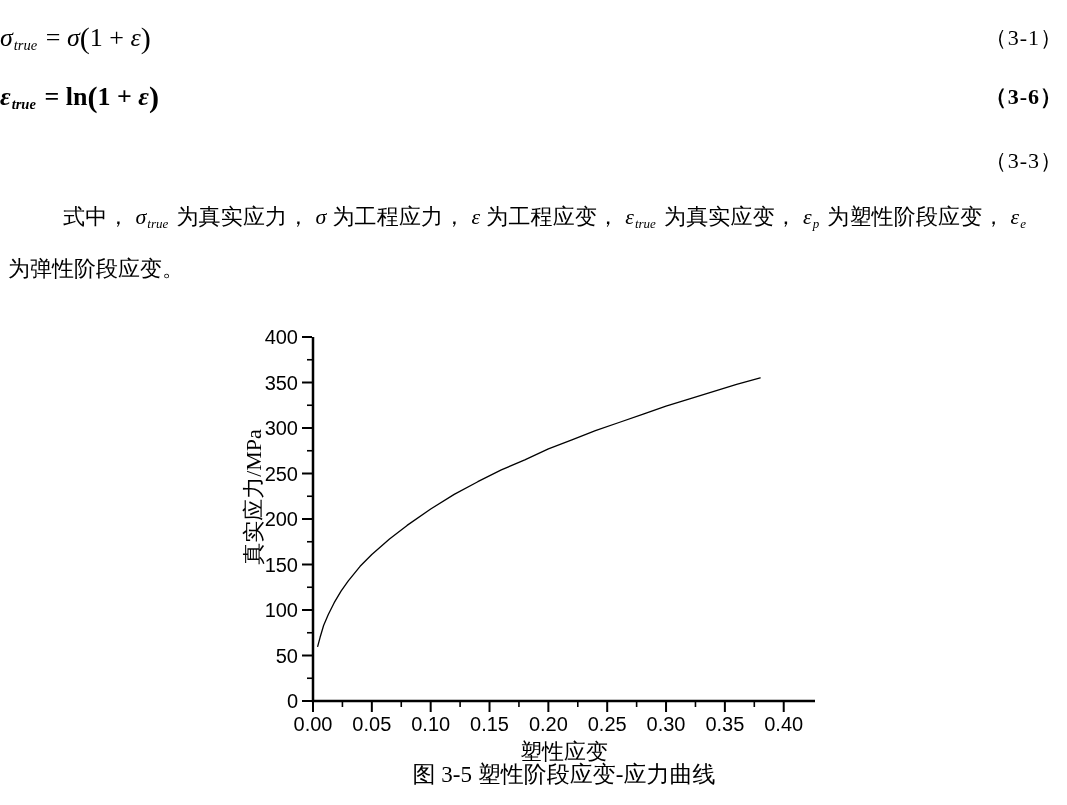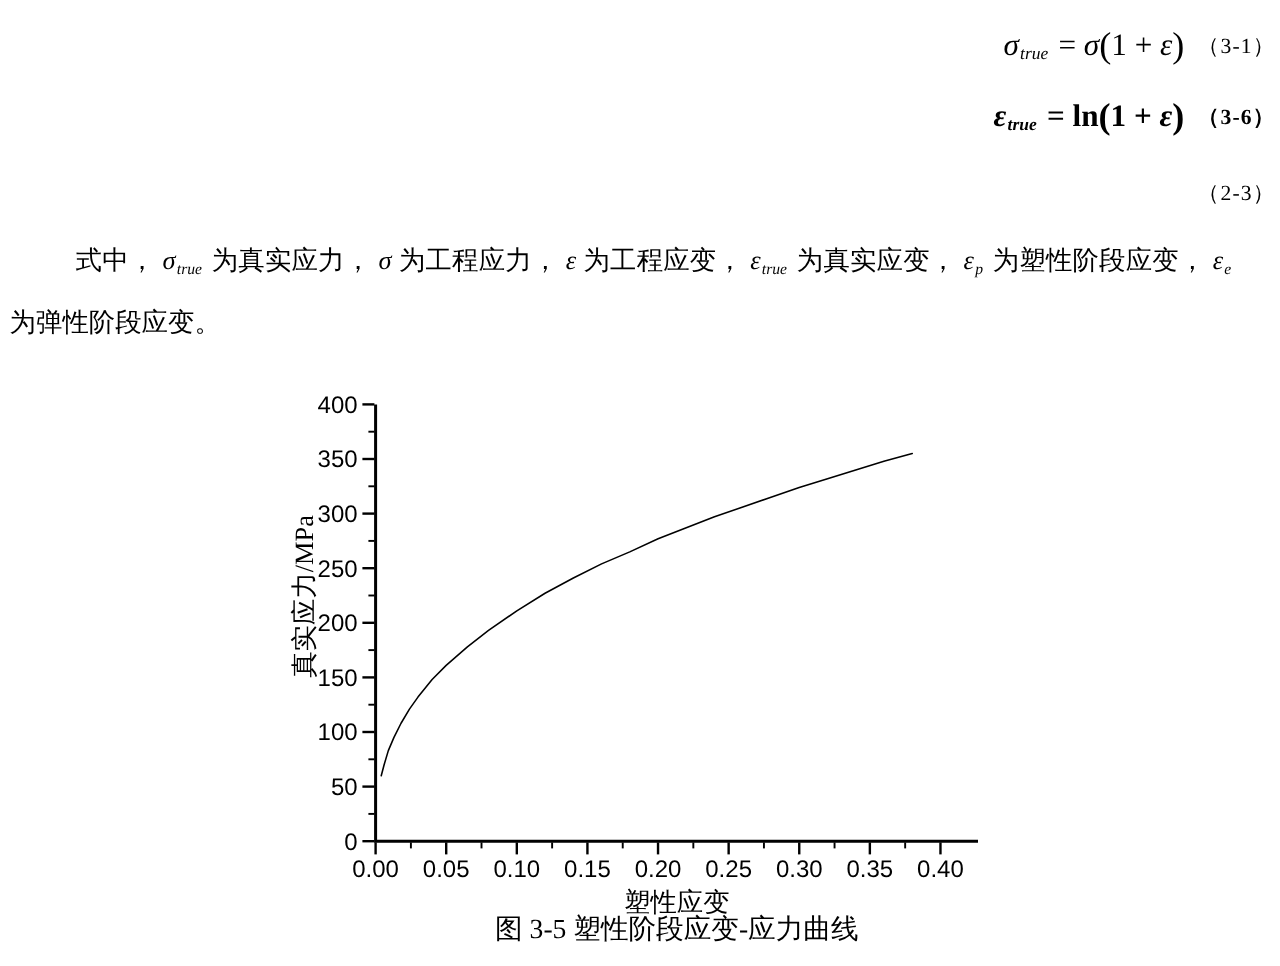--- a/index.html
+++ b/index.html
@@ -11,25 +11,25 @@
   .page{position:absolute;inset:0;}
 
   
   #equations{position:absolute;top:0;left:0;right:0;height:192px;}
   .eq-row{position:absolute;left:0;right:0;height:52px;}
   .eq-row:nth-child(1){top:12px;}
   .eq-row:nth-child(2){top:71px;font-weight:bold;}
   .eq-row:nth-child(3){top:135px;}
   .eq-body{
     position:absolute;left:0;width:987px;top:50%;transform:translateY(-50%);
-    text-align:right;font-size:26px;white-space:nowrap;
+    text-align:left;font-size:26px;white-space:nowrap;
   }
   .eq-number{
     position:absolute;right:4px;top:50%;transform:translateY(-50%);
-    font-size:18px;letter-spacing:1px;
+    font-size:22px;letter-spacing:1px;
   }
   .mi{font-style:italic;}
   .mn{font-style:normal;}
   .msub{font-style:italic;font-size:0.56em;vertical-align:-0.28em;margin:0 2px 0 1px;}
   .mbig{font-style:normal;font-size:1.16em;vertical-align:-0.06em;}
 
   
   .para{
     position:absolute;top:194px;left:8px;width:1026px;margin:0;
     font-size:22px;line-height:45px;text-align:justify;text-indent:55px;
@@ -54,21 +54,21 @@
   <div id="equations">
       <div class="eq-row">
         <div class="eq-body"><span class="mi">σ</span><span class="msub">true</span><span class="mn"> = </span><span class="mi">σ</span><span class="mbig">(</span><span class="mn">1 + </span><span class="mi">ε</span><span class="mbig">)</span></div>
         <div class="eq-number">（3-1）</div>
       </div>
       <div class="eq-row">
         <div class="eq-body"><span class="mi">ε</span><span class="msub">true</span><span class="mn"> = ln</span><span class="mbig">(</span><span class="mn">1 + </span><span class="mi">ε</span><span class="mbig">)</span></div>
         <div class="eq-number">（3-6）</div>
       </div>
       <div class="eq-row">
-        <div class="eq-number">（2-3）</div>
+        <div class="eq-number">（3-3）</div>
       </div>
     </div>
   <p id="paragraph" class="para"><span>式中，</span><span class="math"><span class="mi">σ</span><span class="msub">true</span></span><span>为真实应力，</span><span class="math"><span class="mi">σ</span></span><span>为工程应力，</span><span class="math"><span class="mi">ε</span></span><span>为工程应变，</span><span class="math"><span class="mi">ε</span><span class="msub">true</span></span><span>为真实应变，</span><span class="math"><span class="mi">ε</span><span class="msub">p</span></span><span>为塑性阶段应变，</span><span class="math"><span class="mi">ε</span><span class="msub">e</span></span><span>为弹性阶段应变。</span></p>
   <figure>
     <svg id="chart" viewBox="0 0 1067 805" xmlns="http://www.w3.org/2000/svg">
         <path d="M 313 337 L 313 701 L 815 701" fill="none" stroke="#000000" stroke-width="2.5" stroke-linejoin="miter"></path>
         <line x1="313" y1="702" x2="313" y2="712" stroke="#000000" stroke-width="2"></line>
         <text x="313" y="731" text-anchor="middle" class="tick-label">0.00</text>
         <line x1="371.84000000000003" y1="702" x2="371.84000000000003" y2="712" stroke="#000000" stroke-width="2"></line>
         <text x="371.84000000000003" y="731" text-anchor="middle" class="tick-label">0.05</text>

